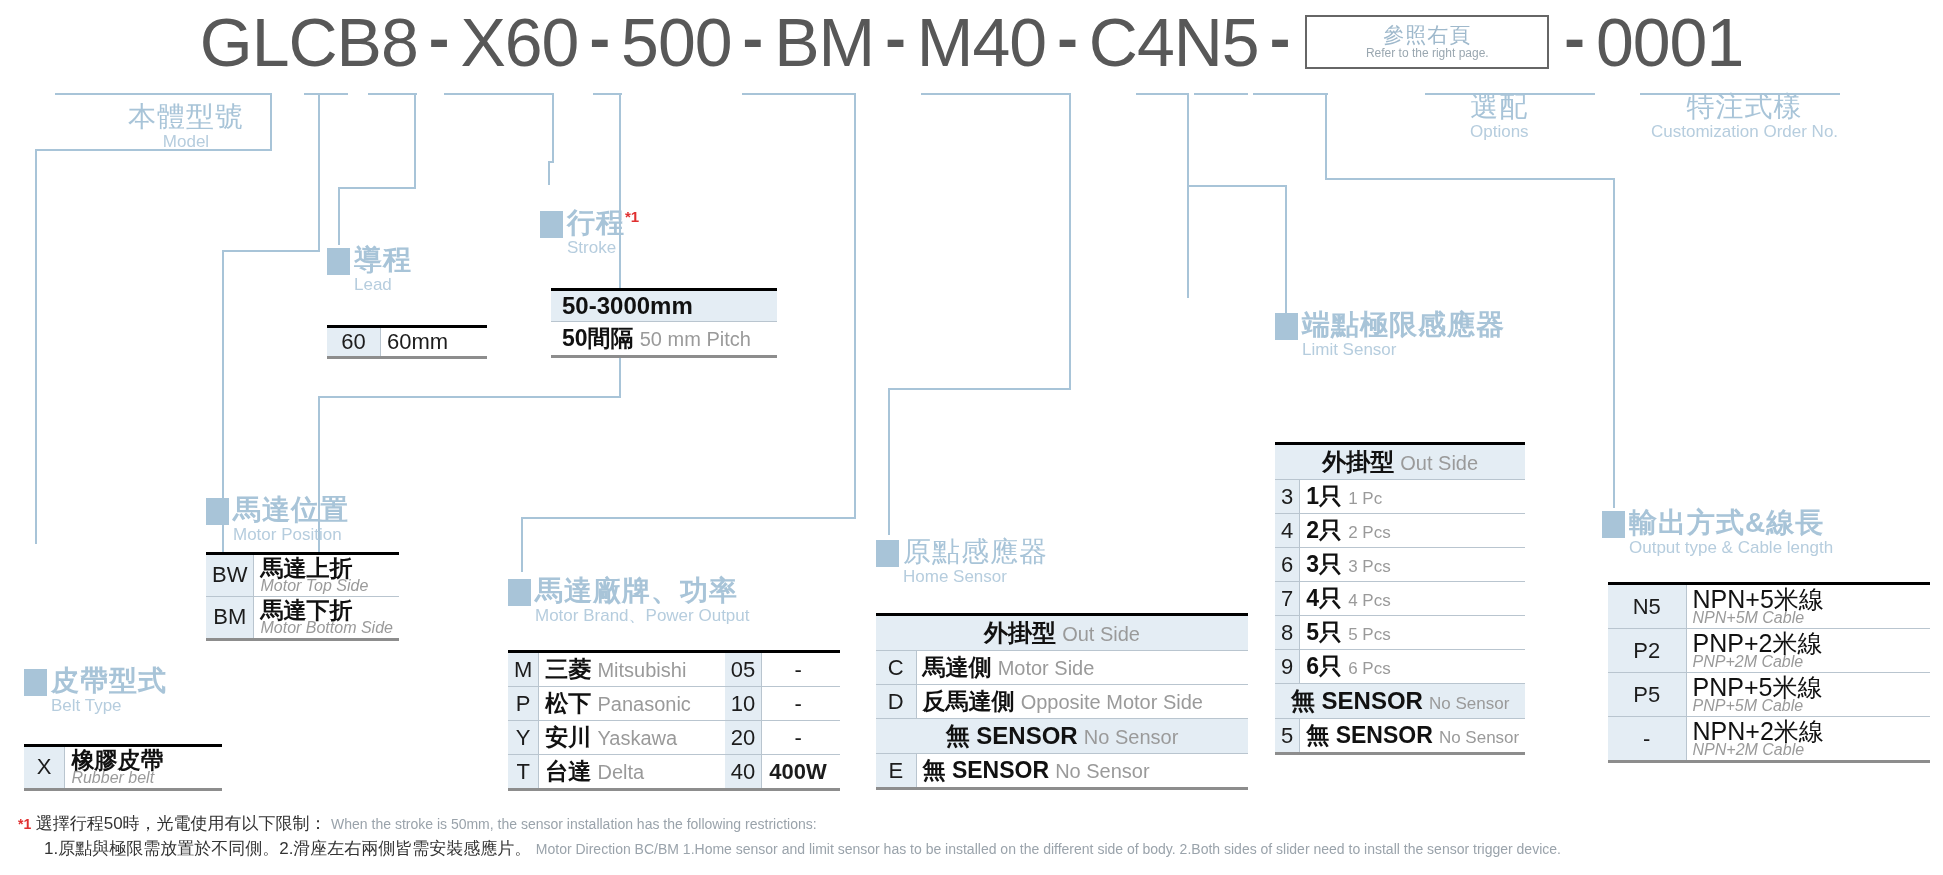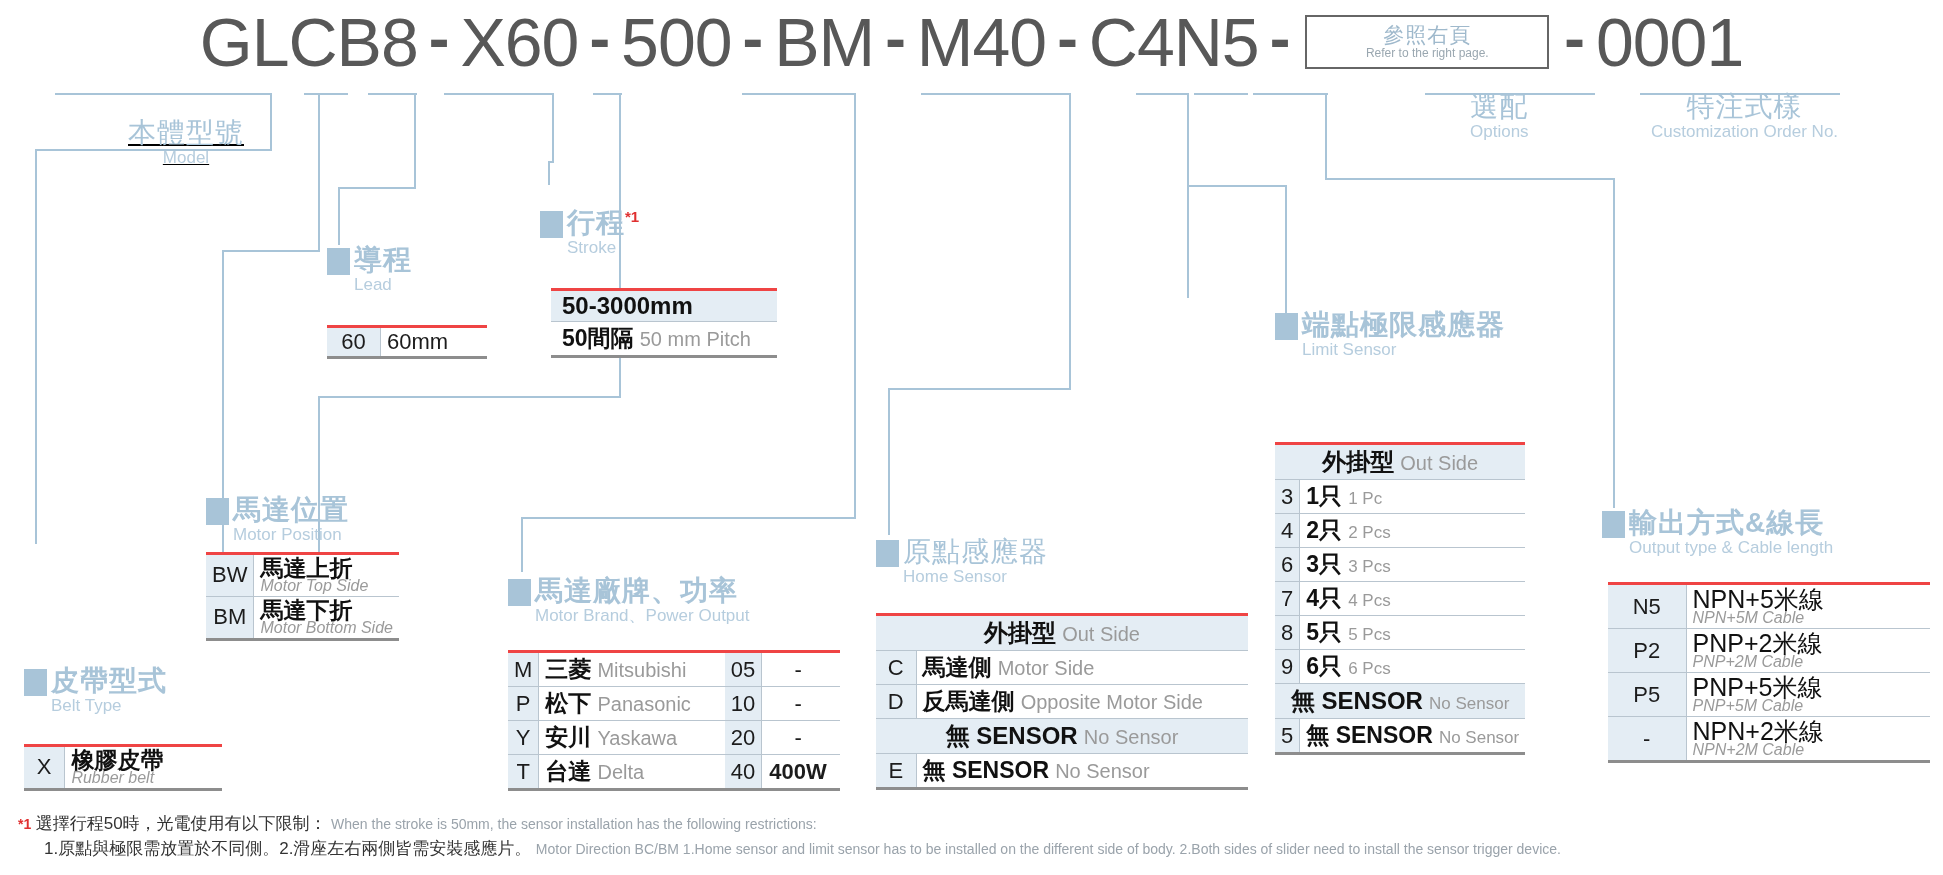--- a/index.html
+++ b/index.html
@@ -53,21 +53,21 @@
   .grp .en {
     font-size: 17px; color: #b6cdde; line-height: 1.1;
     white-space: nowrap; margin-top: 1px;
   }
   .grp .en.ind { margin-left: 27px; }
   .sup { color: #e03030; font-size: 15px; vertical-align: super; font-weight: 700; }
 
   
   table.spec {
     border-collapse: collapse;
-    border-top: 3px solid #ef4444;
+    border-top: 3px solid #000000;
     border-bottom: 3px solid #8d8d8d;
     background: #fff;
   }
   table.spec td {
     border-bottom: 1px solid #b9c5cf;
     padding: 1px 6px; vertical-align: middle;
     font-size: 22px; color: #1c1c1c; white-space: nowrap;
   }
   table.spec tr:last-child td { border-bottom: none; }
   td.key {
@@ -185,21 +185,21 @@
 
   <div class="ln lv" style="left:1187px; top:93px; height:205px;"></div>
   <div class="ln lh" style="left:1285px; top:185px; width:0;"></div>
   <div class="ln lv" style="left:1285px; top:185px; height:128px;"></div>
   <div class="ln lh" style="left:1187px; top:185px; width:100px;"></div>
 
   <div class="ln lv" style="left:1325px; top:93px; height:86px;"></div>
   <div class="ln lh" style="left:1325px; top:178px; width:290px;"></div>
   <div class="ln lv" style="left:1613px; top:178px; height:330px;"></div>
 
-  <div class="grp" style="left:128px; top:118px;text-decoration:underline;">
+  <div class="grp" style="left:128px; top:102px;">
     <div class="cn thin">本體型號</div>
     <div class="en" style="text-align:center;">Model</div>
   </div>
 
   <div class="grp" style="left:1470px; top:92px;">
     <div class="cn thin" style="text-align:center;">選配</div>
     <div class="en" style="text-align:center;">Options</div>
   </div>
 
   <div class="grp" style="left:1651px; top:92px;">

